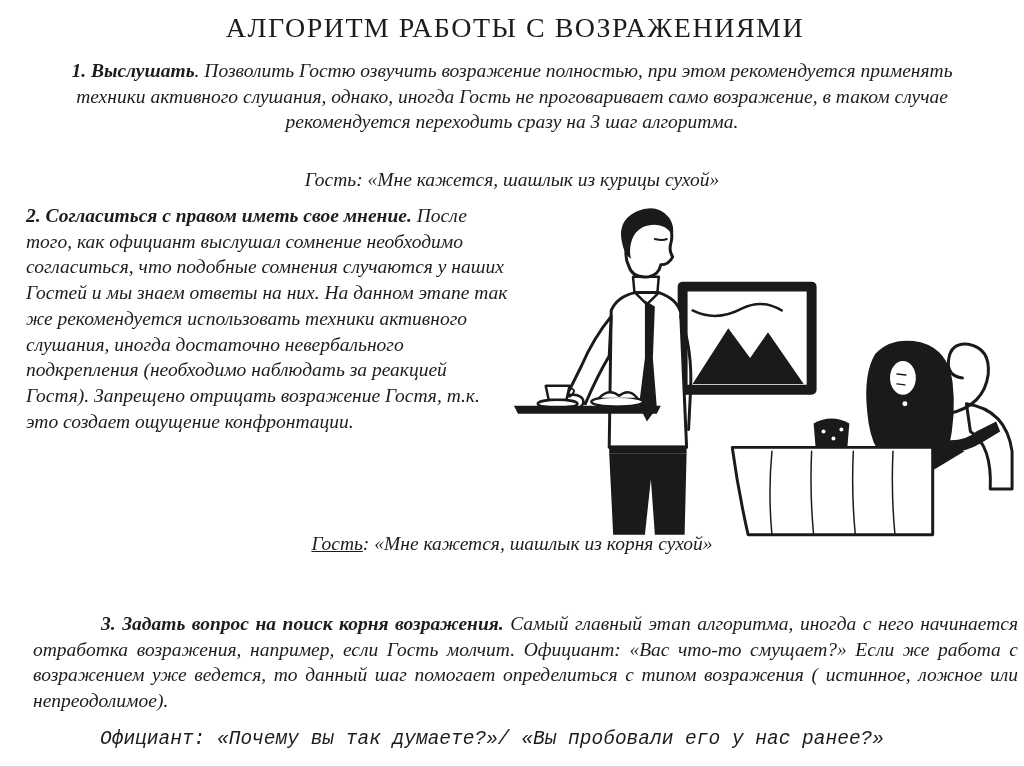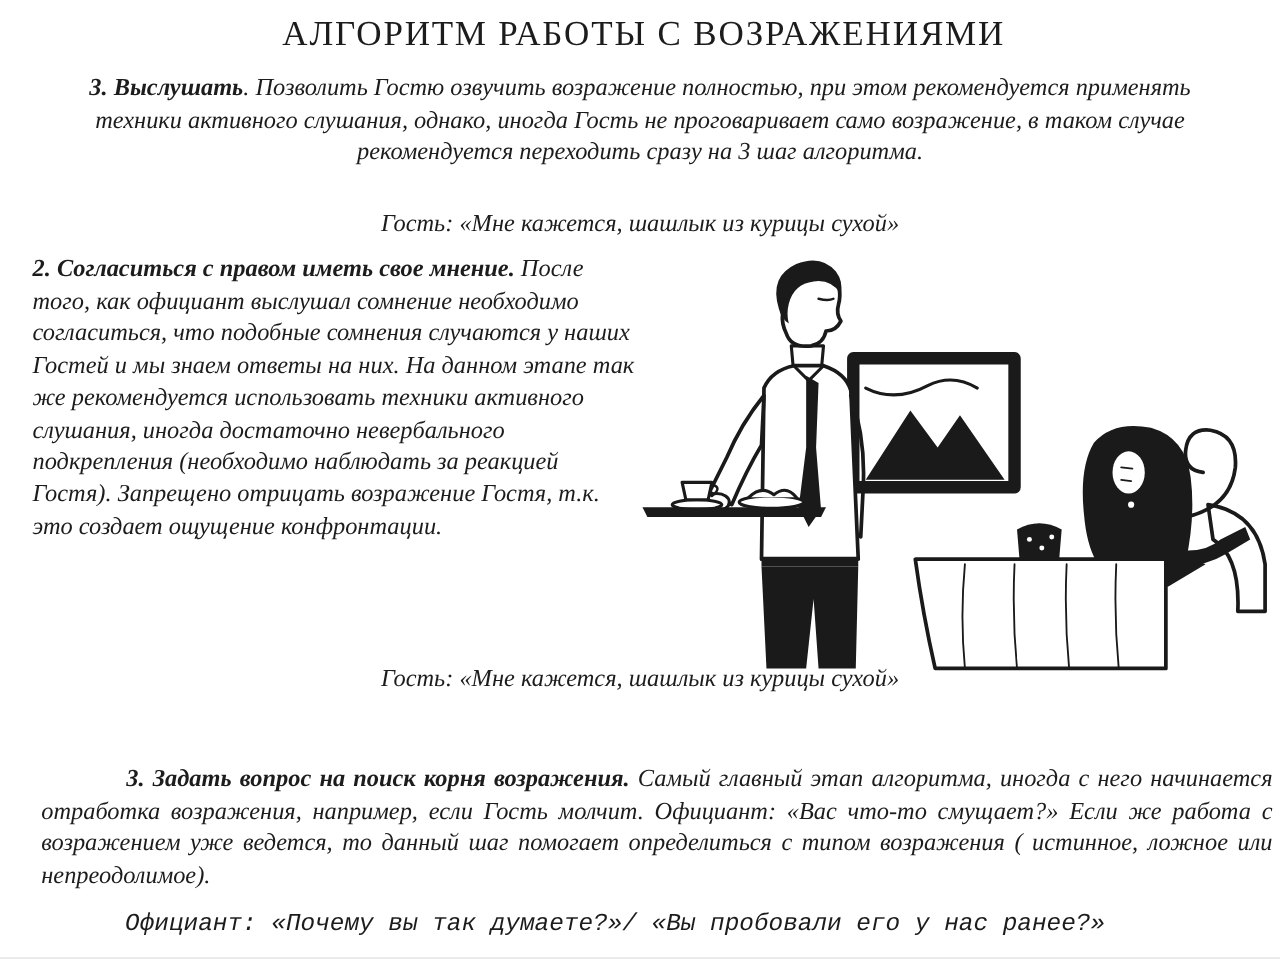--- a/index.html
+++ b/index.html
@@ -44,42 +44,42 @@
   }
   .illustration {
     position: absolute; top: 198px; left: 506px; width: 516px; height: 340px;
   }
   .illustration svg { width: 100%; height: 100%; }
   .dialog {
     position: absolute; top: 531px; left: 0; width: 100%;
     text-align: center;
   }
   .dialog p { margin: 0 0 4px 0; }
-  .u { }
+  .u { text-decoration: underline; }
   .step3 {
     position: absolute; top: 611px; left: 33px; width: 985px;
     margin: 0;
     text-indent: 68px;
     text-align: justify;
   }
   .step3-quote {
     position: absolute; top: 727px; left: 100px;
     margin: 0;
     font-family: Liberation Mono, monospace;
   }
   b { font-weight: 700; }
 </style>
 </head>
 <body>
 
 <div class="slide">
 
   <h1 class="title">АЛГОРИТМ РАБОТЫ С ВОЗРАЖЕНИЯМИ</h1>
 
-  <p class="step1"><b>3. Выслушать</b><span>. Позволить Гостю озвучить возражение полностью, при этом рекомендуется применять техники активного слушания, однако, иногда Гость не проговаривает само возражение, в таком случае рекомендуется переходить сразу на 3 шаг алгоритма.</span></p>
+  <p class="step1"><b>1. Выслушать</b><span>. Позволить Гостю озвучить возражение полностью, при этом рекомендуется применять техники активного слушания, однако, иногда Гость не проговаривает само возражение, в таком случае рекомендуется переходить сразу на 3 шаг алгоритма.</span></p>
 
   <p class="step1-quote">Гость: «Мне кажется, шашлык из курицы сухой»</p>
 
   <div class="step2">
     <b>2. Согласиться с правом иметь свое мнение.</b>
     <span>После того, как официант выслушал сомнение необходимо согласиться, что подобные сомнения случаются у наших Гостей и мы знаем ответы на них. На данном этапе так же рекомендуется использовать техники активного слушания, иногда достаточно невербального подкрепления (необходимо наблюдать за реакцией Гостя). Запрещено отрицать возражение Гостя, т.к. это создает ощущение конфронтации.</span>
   </div>
 
   <div class="illustration">
     <svg viewBox="0 0 520 340" fill="none" stroke-linecap="round" stroke-linejoin="round">
@@ -139,21 +139,21 @@
         <path d="M40 188 L64 188 L61 202 L43 202 Z" fill="#ffffff" stroke="#1a1a1a" stroke-width="2.5"></path>
         <path d="M64 190 q9 2 0 9" stroke="#1a1a1a" stroke-width="2"></path>
         <ellipse cx="112" cy="204" rx="26" ry="5" fill="#ffffff" stroke="#1a1a1a" stroke-width="2.5"></ellipse>
         <path d="M94 200 q10 -10 20 -2 q10 -8 18 2" fill="#ffffff" stroke="#1a1a1a" stroke-width="2.5"></path>
         <path d="M8 208 L156 208 L152 216 L12 216 Z" fill="#1a1a1a"></path>
       </g>
     </svg>
   </div>
 
   <div class="dialog">
-    <p><span class="u">Гость</span><span>: «Мне кажется, шашлык из курицы сухой»</span></p>
+    <p><span class="u">Гость</span><span>: «Мне кажется, шашлык из корня сухой»</span></p>
   </div>
 
   <p class="step3"><b>3. Задать вопрос на поиск корня возражения.</b>
     <span>Самый главный этап алгоритма, иногда с него начинается отработка возражения, например, если Гость молчит. Официант: «Вас что-то смущает?» Если же работа с возражением уже ведется, то данный шаг помогает определиться с типом возражения ( истинное, ложное или непреодолимое).</span></p>
 
   <p class="step3-quote">Официант: «Почему вы так думаете?»/ «Вы пробовали его у нас ранее?»</p>
 
 </div>
 
 </body></html>

